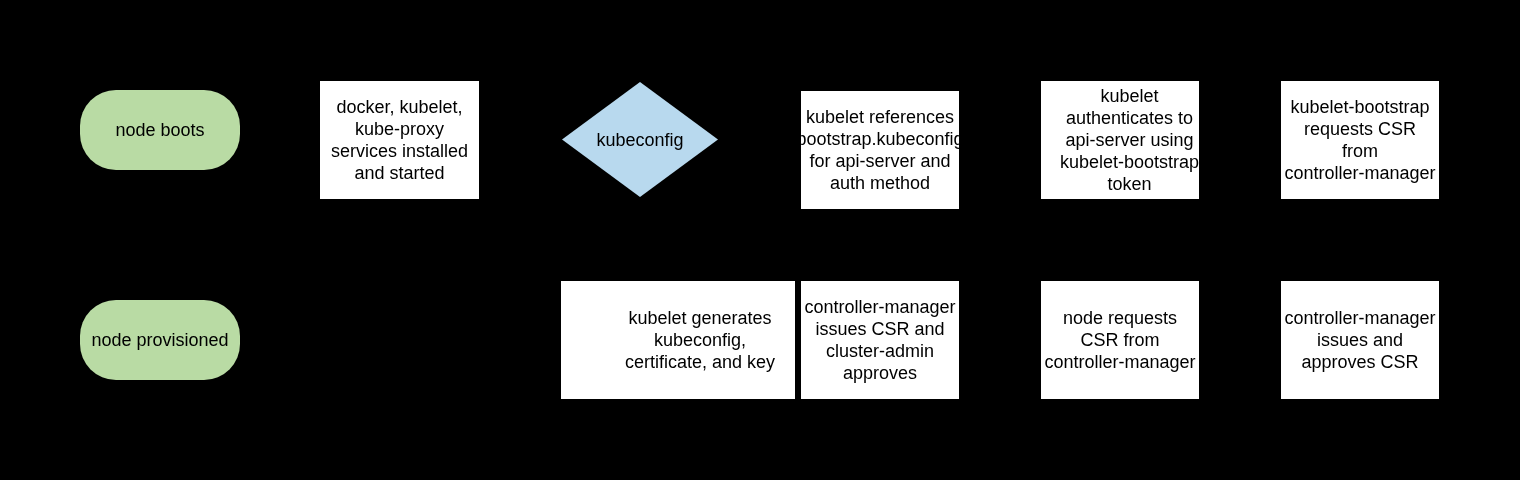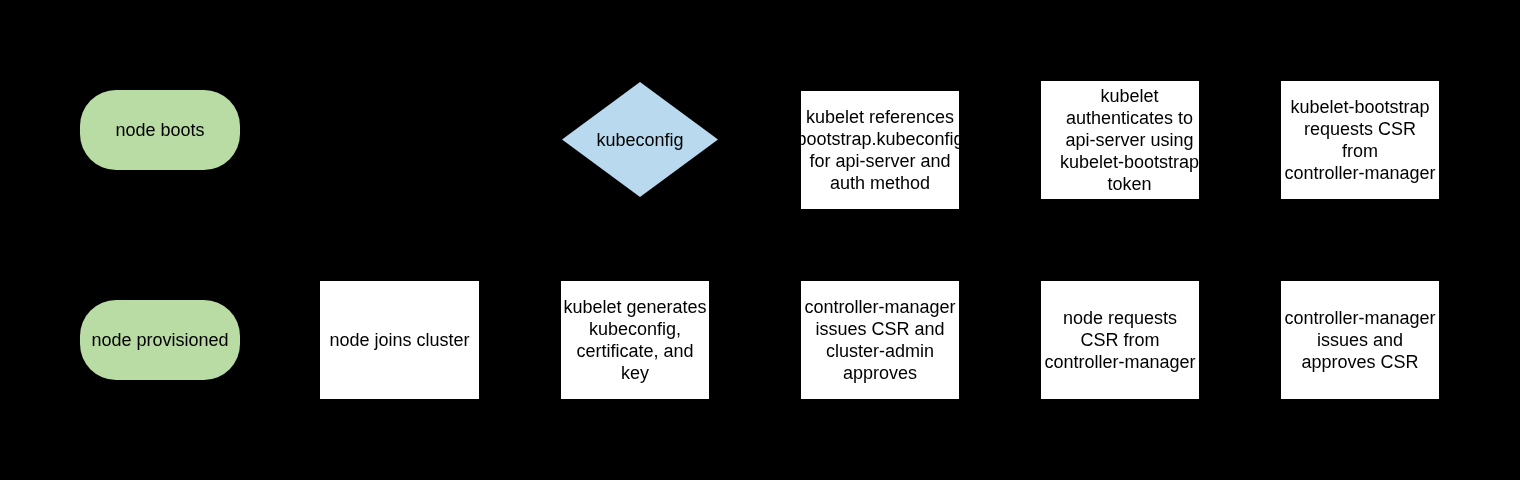--- a/index.html
+++ b/index.html
@@ -31,20 +31,26 @@
 </style>
 </head>
 <body>
 
 <div class="canvas">
 
   <div class="node terminator" style="left:80px; top:90px; width:160px; height:80px;">
     <span class="label">node boots</span>
   </div>
 
+  <div class="node process" style="left:320px; top:81px; width:159px; height:118px;">
+    <span class="label">docker, kubelet,
+kube-proxy
+services installed
+and started</span>
+  </div>
 
   <div class="node decision" style="left:562px; top:82px; width:156px; height:115px;justify-content:center;">
     <span class="label">kubeconfig</span>
   </div>
 
   <div class="node process" style="left:801px; top:81px; width:158px; height:118px;margin-top:10px;">
     <span class="label">kubelet references
 bootstrap.kubeconfig
 for api-server and
 auth method</span>
@@ -62,25 +68,22 @@
     <span class="label">kubelet-bootstrap
 requests CSR
 from
 controller-manager</span>
   </div>
 
   <div class="node terminator" style="left:80px; top:300px; width:160px; height:80px;">
     <span class="label">node provisioned</span>
   </div>
 
-  <div class="node process" style="left:320px; top:281px; width:159px; height:118px;">
-    <span class="label">node joins cluster</span>
-  </div>
 
-  <div class="node process" style="left:561px; top:281px; width:148px; height:118px;">
+  <div class="node process" style="left:561px; top:281px; width:190px; height:118px;padding-left:44px;">
     <span class="label">kubelet generates
 kubeconfig,
 certificate, and key</span>
   </div>
 
   <div class="node process" style="left:801px; top:281px; width:158px; height:118px;">
     <span class="label">controller-manager
 issues CSR and
 cluster-admin
 approves</span>

